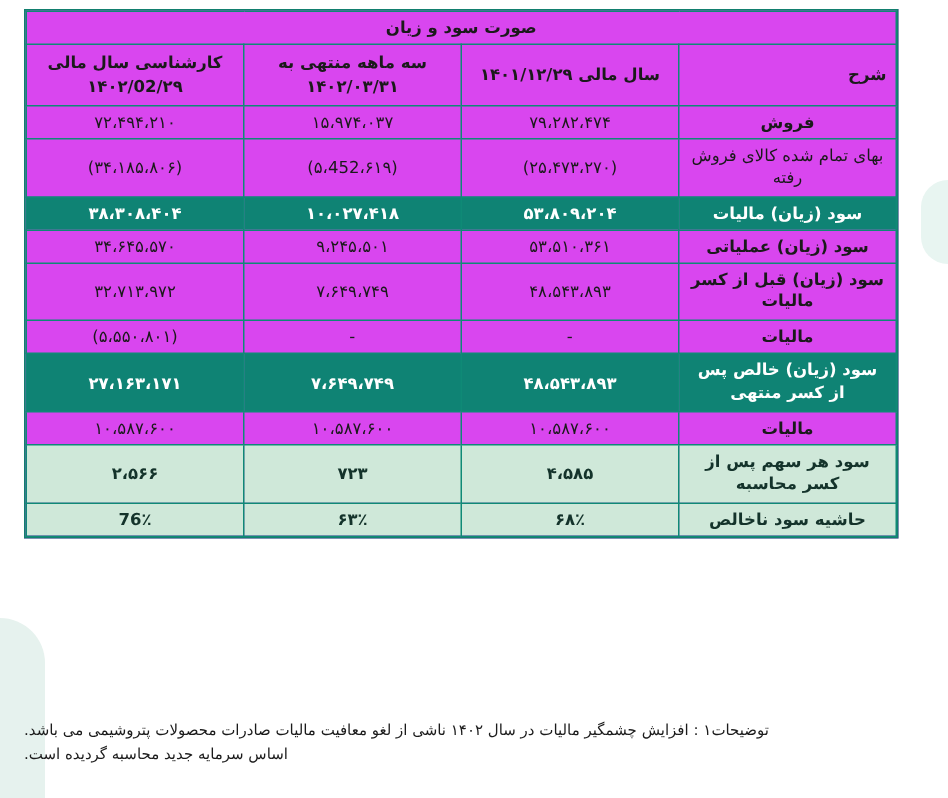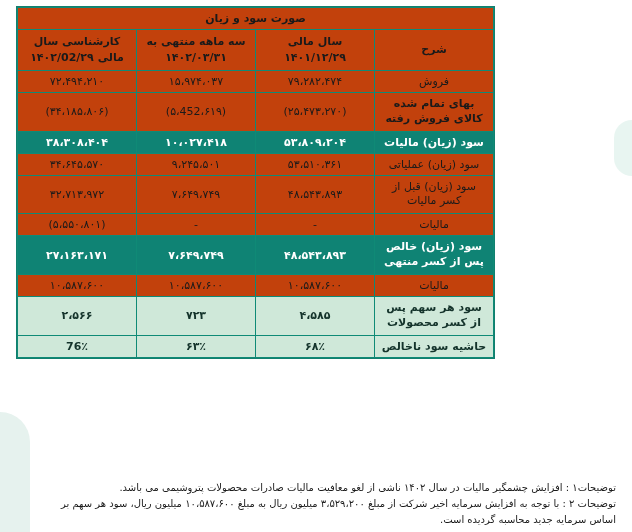--- a/index.html
+++ b/index.html
@@ -32,22 +32,22 @@
     bottom: 0; left: 0;
     width: 30px; height: 120px;
     background: #e6f2ee;
     border-top-right-radius: 30px;
   }
 
   .sheet {
     position: absolute;
     top: 6px;
     left: 16px;
-    width: 479px;
-    background: #c2410c;
+    width: 583px;
+    background: #d946ef;
     border: 1px solid #127f6e;
     box-sizing: border-box;
   }
 
   table.pl {
     width: 100%;
     border-collapse: collapse;
     table-layout: fixed;
   }
   table.pl td, table.pl th {
@@ -74,24 +74,24 @@
     font-size: 10.5px;
     line-height: 1.45;
     height: 42px;
     color: #111;
   }
 
   .desc-cell {
     text-align: right;
     font-size: 11px;
     padding-right: 10px;
+    font-weight: bold;
+  }
+  .desc-bold {
     font-weight: normal;
-  }
-  .desc-bold {
-    font-weight: bold;
   }
 
   .num {
     direction: ltr;
     unicode-bidi: plaintext;
     letter-spacing: 0.2px;
   }
 
   tr.highlight td {
     background: #0f8374;
@@ -118,42 +118,42 @@
 
   .two-line {
     line-height: 1.35;
   }
 
   .notes {
     position: absolute;
     left: 16px;
     top: 480px;
     width: 600px;
-    text-align: right;
+    text-align: left;
     font-size: 10px;
     color: #1b1b1b;
     line-height: 1.6;
   }
   .notes div { white-space: normal; }
 </style>
 </head>
 <body>
 
 <div class="bg-band-left"></div>
 <div class="bg-teal-right"></div>
 <div class="bg-teal-bottom"></div>
 
 <div class="sheet">
   <table class="pl">
     <tbody id="table-body">
         <tr class="title-row">
           <td colspan="4">صورت سود و زیان</td>
         </tr>
         <tr class="head-row">
-          <td style="width: 190px;">شرح</td>
+          <td style="width: 190px; text-align: right;">شرح</td>
           <td>سال مالی ۱۴۰۱/۱۲/۲۹</td>
           <td>سه ماهه منتهی به ۱۴۰۲/۰۳/۳۱</td>
           <td>کارشناسی سال مالی ۱۴۰۲/02/۲۹</td>
         </tr>
         <tr>
           <td class="desc-cell">فروش</td>
           <td class="num">۷۹،۲۸۲،۴۷۴</td>
           <td class="num">۱۵،۹۷۴،۰۳۷</td>
           <td class="num">۷۲،۴۹۴،۲۱۰</td>
         </tr>
@@ -193,32 +193,31 @@
           <td class="num">۷،۶۴۹،۷۴۹</td>
           <td class="num">۲۷،۱۶۳،۱۷۱</td>
         </tr>
         <tr>
           <td class="desc-cell">مالیات</td>
           <td class="num">۱۰،۵۸۷،۶۰۰</td>
           <td class="num">۱۰،۵۸۷،۶۰۰</td>
           <td class="num">۱۰،۵۸۷،۶۰۰</td>
         </tr>
         <tr class="soft">
-          <td class="desc-cell two-line">سود هر سهم پس از کسر محصولات</td>
+          <td class="desc-cell two-line">سود هر سهم پس از کسر محاسبه</td>
           <td class="num">۴،۵۸۵</td>
           <td class="num">۷۲۳</td>
           <td class="num">۲،۵۶۶</td>
         </tr>
         <tr class="soft">
           <td class="desc-cell">حاشیه سود ناخالص</td>
           <td class="num">۶۸٪</td>
           <td class="num">۶۳٪</td>
           <td class="num">76٪</td>
         </tr>
       </tbody>
   </table>
 </div>
 
 <div class="notes">
     <div>توضیحات۱ : افزایش چشمگیر مالیات در سال ۱۴۰۲ ناشی از لغو معافیت مالیات صادرات محصولات پتروشیمی می باشد.</div>
-    <div>توضیحات ۲ : با توجه به افزایش سرمایه اخیر شرکت از مبلغ ۳،۵۲۹،۲۰۰ میلیون ریال به مبلغ ۱۰،۵۸۷،۶۰۰ میلیون ریال، سود هر سهم بر</div>
     <div>اساس سرمایه جدید محاسبه گردیده است.</div>
   </div>
 
 </body></html>

